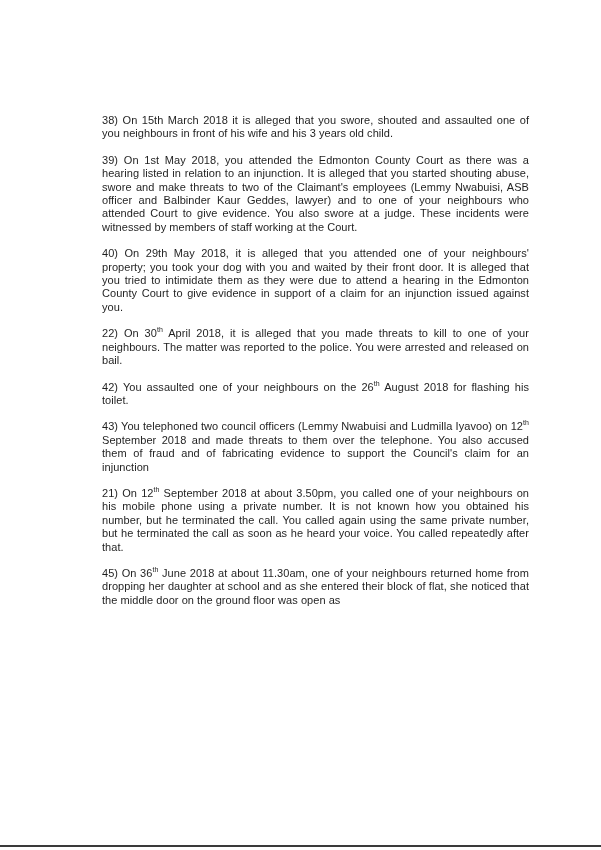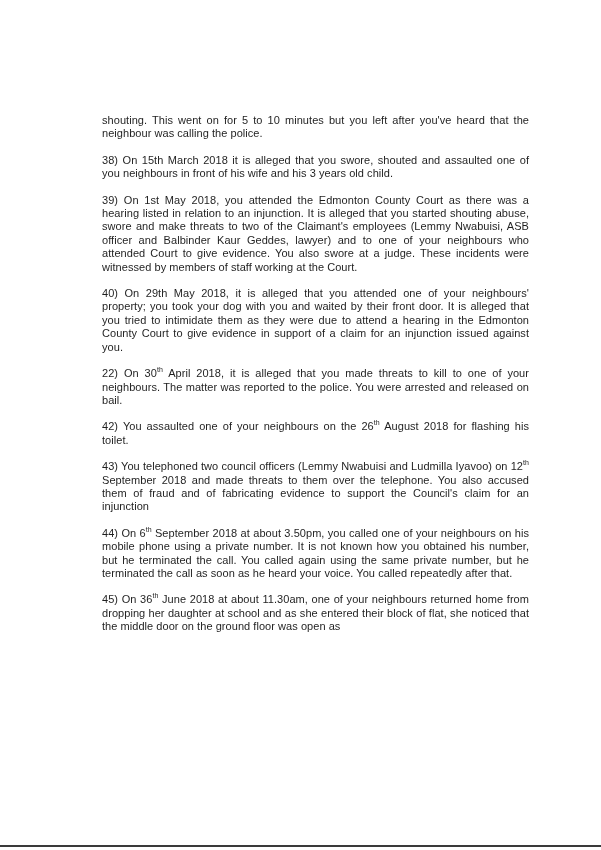--- a/index.html
+++ b/index.html
@@ -43,24 +43,23 @@
     left:0;bottom:3px;
     width:601px;height:2px;
     background:var(--edge-color);
   }
 </style>
 </head>
 <body>
 
 <div class="page">
   <div class="doc-body">
-      <p class="para"><span>shouting. This went on for 5 to 10 minutes but you left after you've heard that the neighbour was calling the police.</span></p>
       <p class="para"><span>38) On 15th March 2018 it is alleged that you swore, shouted and assaulted one of you neighbours in front of his wife and his 3 years old child.</span></p>
       <p class="para"><span>39) On 1st May 2018, you attended the Edmonton County Court as there was a hearing listed in relation to an injunction. It is alleged that you started shouting abuse, swore and make threats to two of the Claimant's employees (Lemmy Nwabuisi, ASB officer and Balbinder Kaur Geddes, lawyer) and to one of your neighbours who attended Court to give evidence. You also swore at a judge. These incidents were witnessed by members of staff working at the Court.</span></p>
       <p class="para"><span>40) On 29th May 2018, it is alleged that you attended one of your neighbours' property; you took your dog with you and waited by their front door. It is alleged that you tried to intimidate them as they were due to attend a hearing in the Edmonton County Court to give evidence in support of a claim for an injunction issued against you.</span></p>
       <p class="para"><span>22) On 30</span><sup>th</sup><span> April 2018, it is alleged that you made threats to kill to one of your neighbours. The matter was reported to the police. You were arrested and released on bail.</span></p>
       <p class="para"><span>42) You assaulted one of your neighbours on the 26</span><sup>th</sup><span> August 2018 for flashing his toilet.</span></p>
       <p class="para"><span>43) You telephoned two council officers (Lemmy Nwabuisi and Ludmilla Iyavoo) on 12</span><sup>th</sup><span> September 2018 and made threats to them over the telephone. You also accused them of fraud and of fabricating evidence to support the Council's claim for an injunction</span></p>
-      <p class="para"><span>44) On 6</span><sup>th</sup><span> September 2018 at about 3.50pm, you called one of your neighbours on his mobile phone using a private number. It is not known how you obtained his number, but he terminated the call. You called again using the same private number, but he terminated the call as soon as he heard your voice. You called repeatedly after that.</span></p>
+      <p class="para"><span>21) On 12</span><sup>th</sup><span> September 2018 at about 3.50pm, you called one of your neighbours on his mobile phone using a private number. It is not known how you obtained his number, but he terminated the call. You called again using the same private number, but he terminated the call as soon as he heard your voice. You called repeatedly after that.</span></p>
       <p class="para"><span>45) On 36</span><sup>th</sup><span> June 2018 at about 11.30am, one of your neighbours returned home from dropping her daughter at school and as she entered their block of flat, she noticed that the middle door on the ground floor was open as</span></p>
     </div>
   <div class="page-bottom-edge"></div>
 </div>
 
 </body></html>

